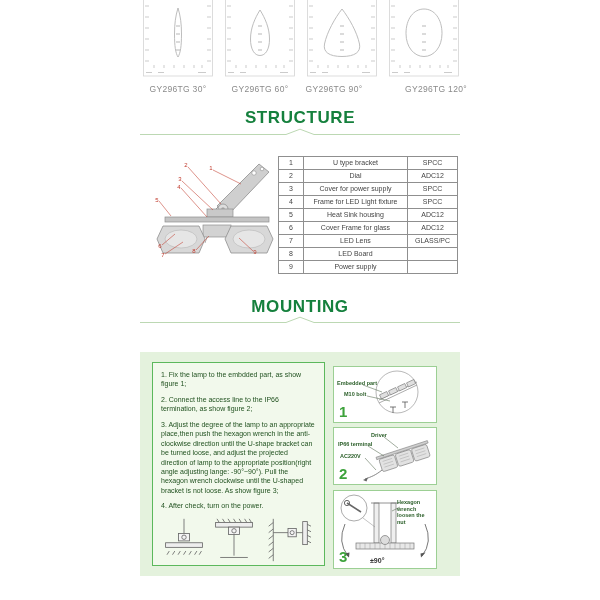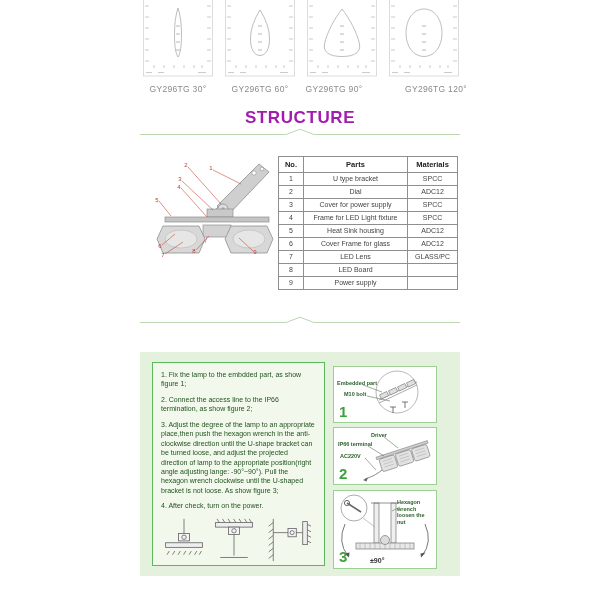--- a/index.html
+++ b/index.html
@@ -7,21 +7,21 @@
         font-family:"Liberation Sans", sans-serif;}
   .content{position:absolute;left:140px;top:0;width:320px;height:600px;}
 
   
   .photo-box{position:absolute;top:-4px;width:72px;height:84px;background:#fff;}
   .photo-captions div{position:absolute;top:84px;width:72px;text-align:center;
         font-size:8.5px;color:#8a8a8a;letter-spacing:.3px;}
 
   
   .h1{position:absolute;width:320px;text-align:center;font-size:17px;font-weight:bold;
-      color:#a21caf;letter-spacing:.6px;}
+      color:#15803d;letter-spacing:.6px;}
   .divider{position:absolute;left:0;width:320px;height:8px;}
 
   
   .exploded{position:absolute;left:5px;top:146px;width:140px;height:140px;}
   .parts-table{position:absolute;left:138px;top:156px;width:180px;border-collapse:collapse;
       font-size:7px;color:#444;}
   .parts-table th{border:1px solid #8f8f8f;font-size:7.5px;color:#222;padding:3px 1px;background:#fff;}
   .parts-table td{border:1px solid #8f8f8f;text-align:center;padding:2px 1px;height:8px;line-height:1.15;}
 
   
@@ -174,25 +174,20 @@
     </svg>
   </div>
 
   <table class="parts-table">
     <colgroup>
           <col style="width:25px">
           <col style="width:105px">
           <col style="width:50px">
         </colgroup>
     <tbody>
-          <tr>
-      <th>No.</th>
-      <th>Parts</th>
-      <th>Materials</th>
-    </tr>
     <tr>
       <td>1</td>
       <td>U type bracket</td>
       <td>SPCC</td>
     </tr>
     <tr>
       <td>2</td>
       <td>Dial</td>
       <td>ADC12</td>
     </tr>
@@ -227,20 +222,21 @@
       <td></td>
     </tr>
     <tr>
       <td>9</td>
       <td>Power supply</td>
       <td></td>
     </tr>
   </tbody>
       </table>
 
+  <div class="h1" style="top:297px">MOUNTING</div>
   <svg class="divider" style="top:316px" viewBox="0 0 320 8">
     <path d="M0,6.5 L146,6.5 L160,1.2 L174,6.5 L320,6.5" fill="none" stroke="#bcd8b3" stroke-width="1"></path>
   </svg>
 
   <div class="mount-section">
 
     <div class="left-panel">
       <p>1. Fix the lamp to the embdded part, as show figure 1;</p>
       <p>2. Connect the access line to the IP66 termination, as show figure 2;</p>
       <p>3. Adjust the degree of the lamp to an appropriate place,then push the hexagon wrench in the anti-clockwise direction until the U-shape bracket can be turned loose, and adjust the projected direction of lamp to the appropriate position(right angle adjusting lange: -90°~90°). Pull the hexagon wrench clockwise until the U-shaped bracket is not loose. As show figure 3;</p>

